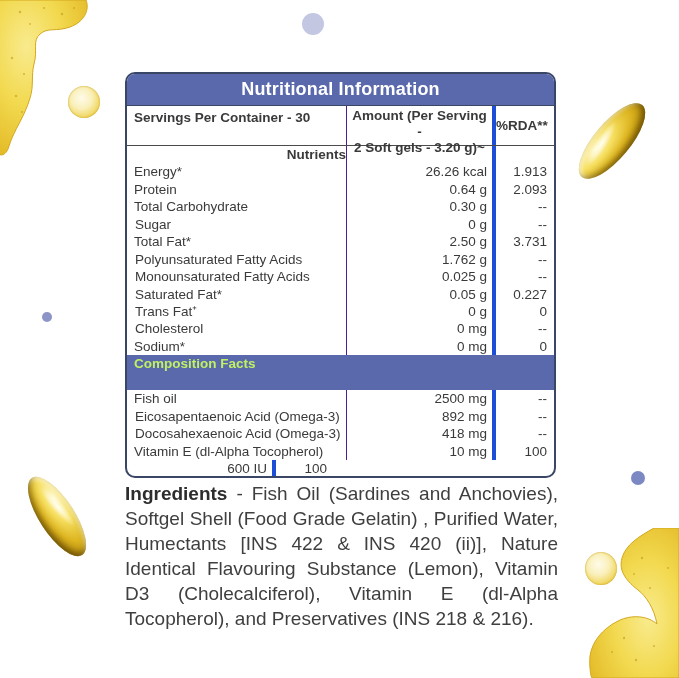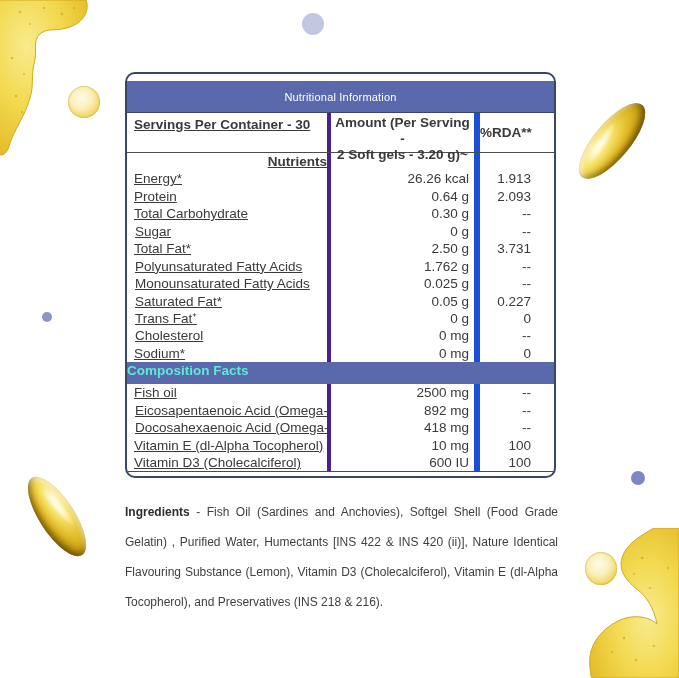--- a/index.html
+++ b/index.html
@@ -31,50 +31,49 @@
   
   .ntable{
     position:absolute;left:125px;top:72px;width:431px;height:406px;
     border:2px solid #3a4666;border-radius:10px;overflow:hidden;
     background:#ffffff;box-sizing:border-box;
     font-size:13.5px;
   }
   .ntitle{
     height:31px;background:#5a68ac;color:#ffffff;
     display:flex;align-items:center;justify-content:center;
-    font-weight:normal;font-size:11px;letter-spacing:.2px;
+    font-weight:bold;font-size:18px;letter-spacing:.2px;
     border-bottom:1px solid #3a4666;
-    margin-top:7px;
   }
   .colhead{
     display:flex;height:40px;border-bottom:1.5px solid #4b4b4b;box-sizing:border-box;
     font-weight:bold;
   }
-  .c1{width:204px;box-sizing:border-box;padding-left:7px;border-right:4px solid #4c1d95;text-decoration:underline;}
-  .c2{width:149px;box-sizing:border-box;padding-right:5px;text-align:right;border-right:6px solid #1d4ed8;}
+  .c1{width:220px;box-sizing:border-box;padding-left:7px;border-right:1px solid #4c1d95;}
+  .c2{width:149px;box-sizing:border-box;padding-right:5px;text-align:right;border-right:4px solid #1d4ed8;}
   .c3{width:58px;box-sizing:border-box;padding-right:7px;text-align:right;}
   .colhead .c1{padding-top:4px;}
   .colhead .c2{text-align:center;padding:2px 2px 0 2px;line-height:16px;}
   .colhead .c3{padding-top:4px;margin-top:8px;}
   .trow{display:flex;height:17.45px;line-height:17.45px;}
   .trow .c1{white-space:nowrap;overflow:hidden;}
   .trow .ind{padding-left:8px;}
   .secrow{display:flex;height:17.45px;line-height:17.45px;font-weight:bold;text-align:right;}
   .compbar{
-    height:22px;line-height:17.5px;background:#5a68ac;color:#5eead4;
-    font-weight:bold;
+    height:35px;line-height:17.5px;background:#5a68ac;color:#bef264;
+    font-weight:bold;padding-left:7px;
   }
   .tfooter{
     height:19px;line-height:18px;border-top:1.5px solid #4b4b4b;box-sizing:border-box;
     text-align:center;font-weight:400;
   }
   
   .ingredients{
-    position:absolute;left:125px;top:497px;width:433px;
-    font-size:12px;line-height:30px;text-align:justify;color:#3f3f3f;
+    position:absolute;left:125px;top:481px;width:433px;
+    font-size:19px;line-height:25px;text-align:justify;color:#3f3f3f;
   }
   .ingredients b{color:#2d2d2d;}
 </style>
 </head>
 <body>
 
 <svg class="abs" style="left:0;top:0;" width="112" height="162" viewBox="0 0 112 162">
   <defs>
     <radialGradient id="goldA" cx="35%" cy="30%" r="85%">
       <stop offset="0%" stop-color="#f9eb8e"></stop>
@@ -226,21 +225,20 @@
     <div class="c1 ind">Docosahexaenoic Acid (Omega-3)</div>
     <div class="c2">418 mg</div>
     <div class="c3">--</div>
   </div>
   <div class="trow">
     <div class="c1">Vitamin E (dl-Alpha Tocopherol)</div>
     <div class="c2">10 mg</div>
     <div class="c3">100</div>
   </div>
   <div class="trow">
-    <div class="c1">Vitamin D3 (Cholecalciferol)</div>
     <div class="c2">600 IU</div>
     <div class="c3">100</div>
   </div>
 
   <div class="tfooter">~Approximate Values</div>
 </div>
 
 <div class="ingredients">
   <b>Ingredients</b><span> -  Fish Oil (Sardines and Anchovies), Softgel Shell (Food Grade Gelatin) , Purified Water, Humectants [INS 422 &amp; INS 420 (ii)], Nature Identical Flavouring Substance (Lemon), Vitamin D3 (Cholecalciferol), Vitamin E (dl-Alpha Tocopherol), and Preservatives (INS 218 &amp; 216).</span>
 </div>

